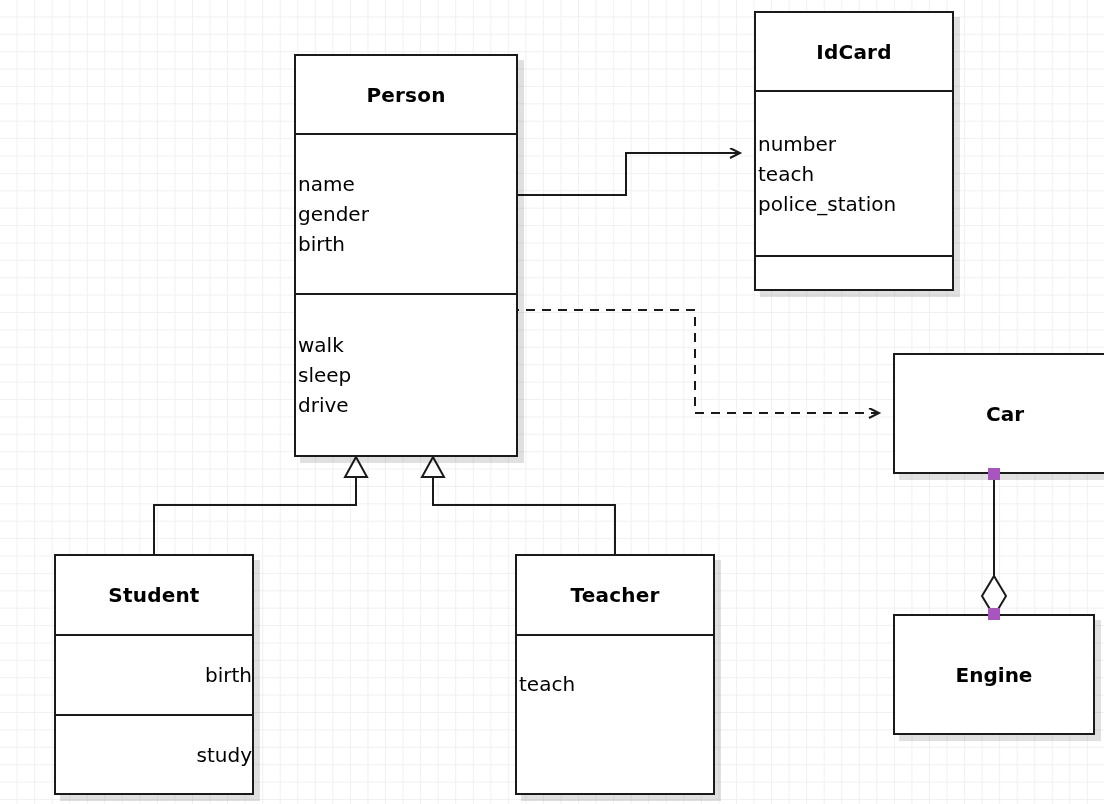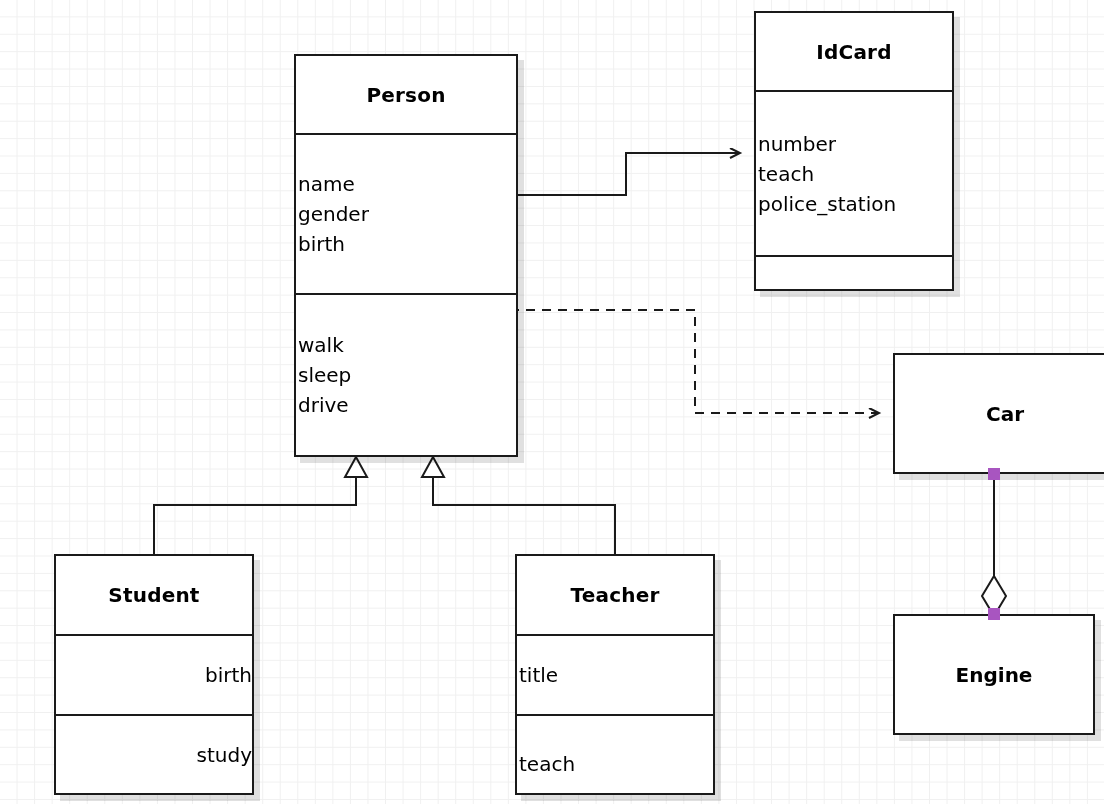--- a/index.html
+++ b/index.html
@@ -145,23 +145,20 @@
     <div class="compartment cls-members" style="height:80px;">
       <div class="member">birth</div>
     </div>
     <div class="compartment cls-members" style="height:79px;">
       <div class="member">study</div>
     </div>
   </div>
 
   <div class="uml-class" style="left:515px; top:554px; width:200px; height:241px;">
     <div class="compartment cls-title" style="height:78px;border-radius:11px;">Teacher</div>
-    <div class="compartment cls-members" style="height:80px;">
-      <div class="member">title</div>
-    </div>
     <div class="compartment cls-members" style="height:97px;">
       <div class="member">teach</div>
     </div>
   </div>
 
   <div class="uml-class" style="left:893px; top:353px; width:224px; height:121px;">
     <div class="plain-title">Car</div>
   </div>
 
   <div class="uml-class" style="left:893px; top:614px; width:202px; height:121px;">

